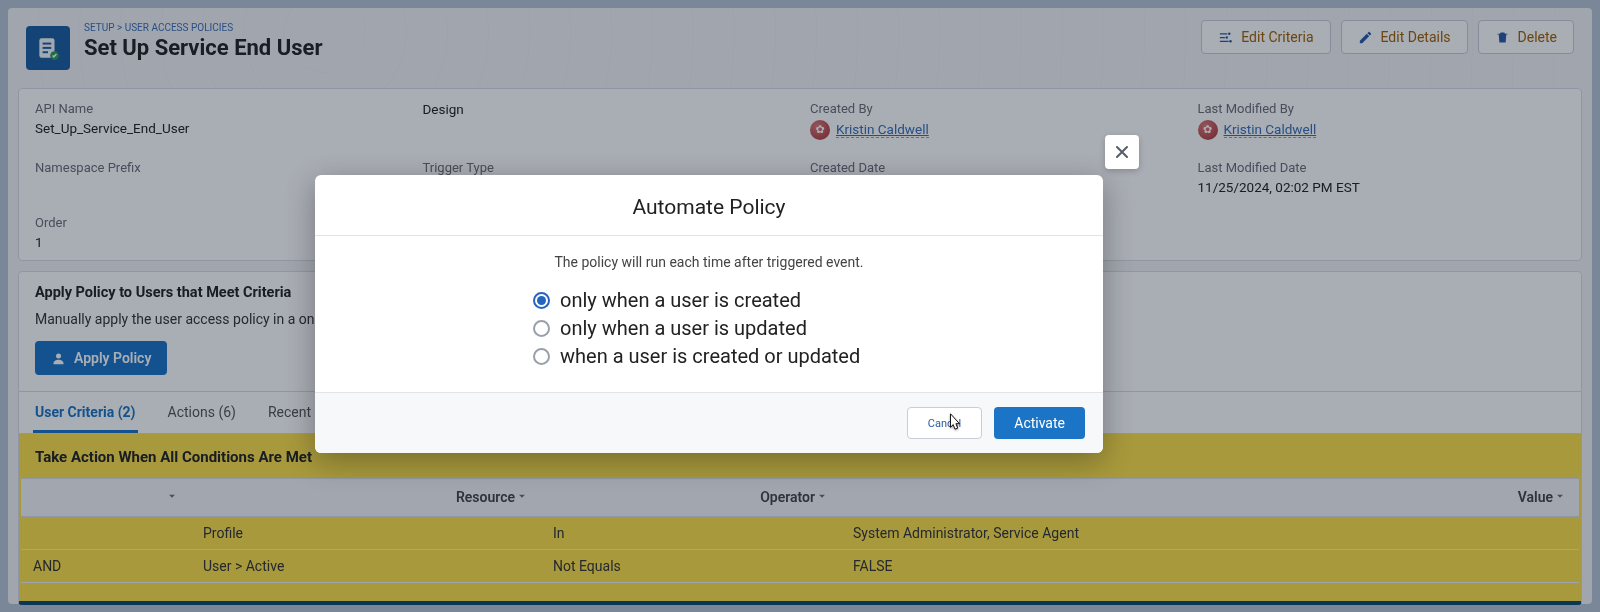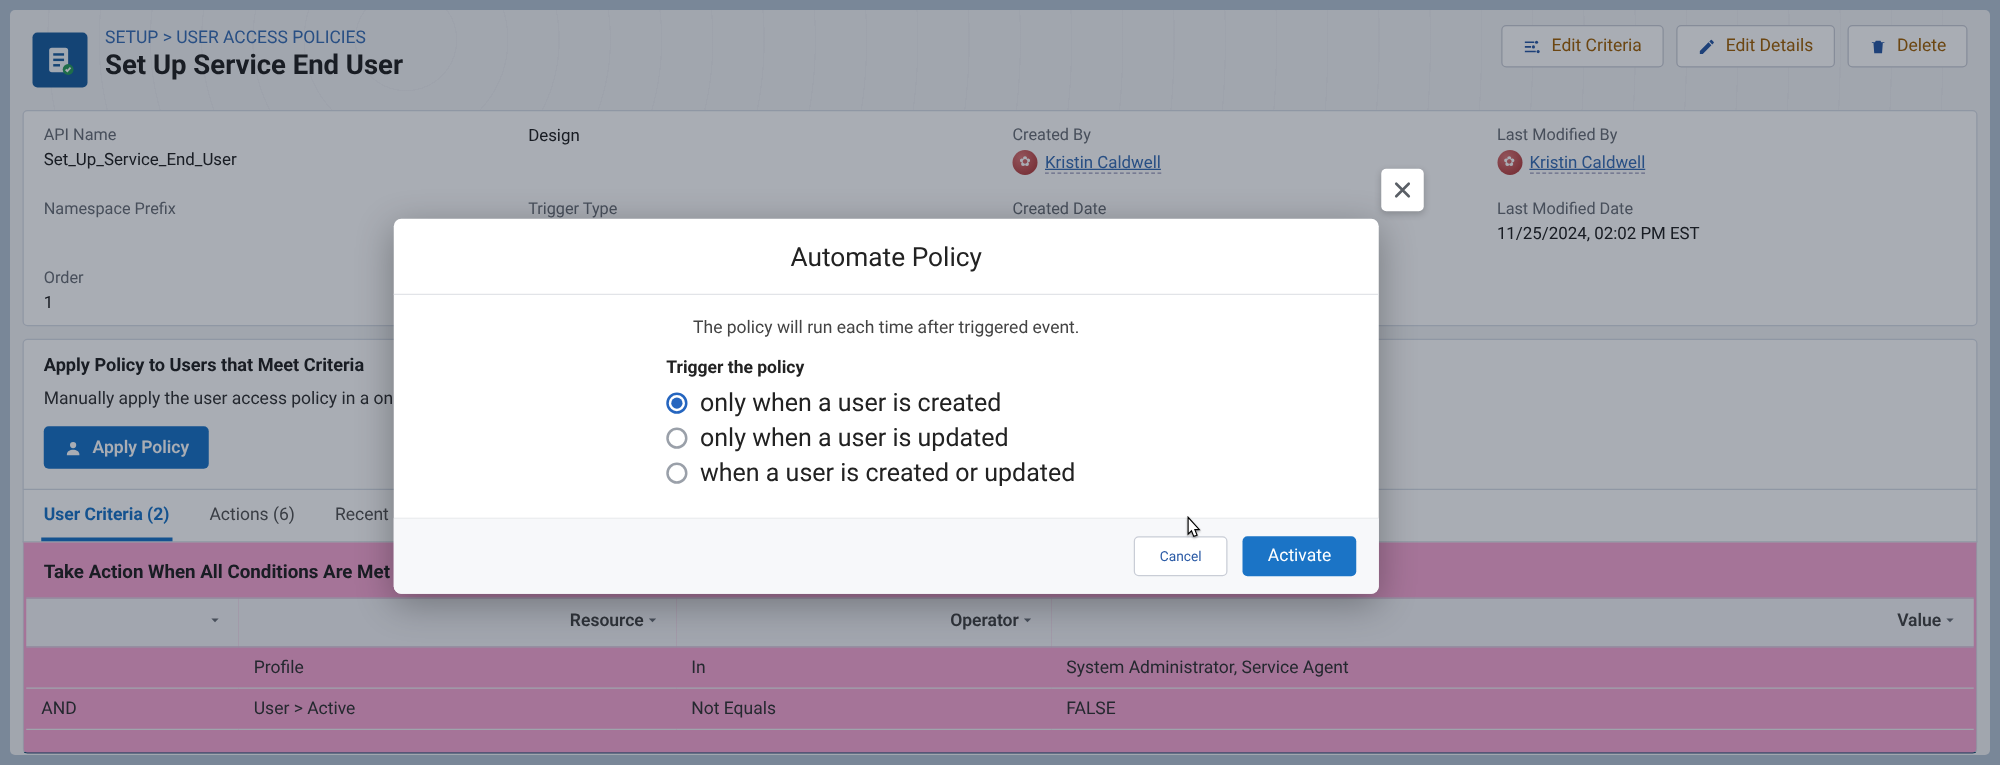--- a/index.html
+++ b/index.html
@@ -4,21 +4,21 @@
 <style>
 * { box-sizing: border-box; margin: 0; padding: 0; font-family: -apple-system, BlinkMacSystemFont, "Segoe UI", Roboto, Helvetica, Arial, sans-serif; }
 body { background: #b6c5d4; width: 1600px; height: 612px; overflow: hidden; position: relative; }
 
 .page { background: #f3f4f6; margin: 8px; border-radius: 4px; height: 596px; position: relative; }
 
 .header-section { padding: 12px 18px 18px 18px; display: flex; align-items: flex-start; justify-content: space-between; position: relative; background: repeating-radial-gradient(circle at 20% 30%, transparent 0, transparent 40px, rgba(150,160,180,0.05) 40px, rgba(150,160,180,0.05) 41px); }
 .header-left { display: flex; gap: 14px; align-items: flex-start; }
 .header-icon { width: 44px; height: 44px; background: #1b5e9e; border-radius: 4px; display: flex; align-items: center; justify-content: center; margin-top:6px; }
 .header-icon svg { width: 26px; height: 26px; fill: #fff; }
-.breadcrumb { font-size: 14px; color: #3a6fb5; margin-top: 2px; }
+.breadcrumb { font-size: 10px; color: #3a6fb5; margin-top: 2px; }
 .breadcrumb a { color: #3a6fb5; text-decoration: none; }
 .page-title { font-size: 22px; font-weight: 700; color: #222; margin-top: 2px; }
 .header-actions { display: flex; gap: 10px; }
 .hdr-btn { display: inline-flex; align-items: center; gap: 8px; background: #fff; border: 1px solid #c9cdd6; color: #a16207; font-size: 14px; padding: 8px 16px; border-radius: 4px; cursor: pointer; }
 .hdr-btn svg { width: 15px; height: 15px; fill: #2a5aa5; }
 
 .details-panel { background: #fff; margin: 0 10px; border: 1px solid #d8dde6; border-radius: 4px; padding: 12px 16px 10px 16px; display: grid; grid-template-columns: 1fr 1fr 1fr 1fr; row-gap: 14px; column-gap: 20px; font-size: 13.5px; gap: 20px; }
 .field-label { color: #6a6f77; font-size: 13px; margin-bottom: 4px; }
 .field-value { color: #222; font-size: 13.5px; }
 .user-link { color: #3a6fb5; border-bottom: 1px dashed #99b; }
@@ -27,21 +27,21 @@
 .apply-section { background: #fff; margin: 10px 10px 0 10px; border: 1px solid #d8dde6; border-top-left-radius: 4px; border-top-right-radius: 4px; padding: 12px 16px 16px 16px; }
 .apply-title { font-weight: 700; font-size: 14.5px; color: #222; margin-bottom: 10px; }
 .apply-desc { font-size: 14px; color: #333; margin-bottom: 14px; }
 .apply-btn { display: inline-flex; align-items: center; gap: 8px; background: #1b74c6; color: #fff; font-size: 14px; font-weight: 600; padding: 9px 16px; border: none; border-radius: 4px; cursor: pointer; }
 .apply-btn svg { width: 15px; height: 15px; fill: #fff; }
 
 .tabs-section { background: #fff; margin: 0 10px; border-left: 1px solid #d8dde6; border-right: 1px solid #d8dde6; display: flex; gap: 28px; padding: 0 14px; border-bottom: 1px solid #d8dde6; }
 .tab { padding: 12px 2px 10px 2px; font-size: 14px; color: #555; cursor: pointer; border-bottom: 3px solid transparent; }
 .tab.active { color: #1b74c6; font-weight: 700; border-bottom-color: #1b74c6; }
 
-.criteria-section { background: #f9a8d4; margin: 0 10px 10px 10px; border-left: 1px solid #d8dde6; border-right: 1px solid #d8dde6; border-bottom: 1px solid #0c4a6e; border-bottom-left-radius: 4px; border-bottom-right-radius: 4px; padding: 14px 2px 18px 2px; }
+.criteria-section { background: #fde047; margin: 0 10px 10px 10px; border-left: 1px solid #d8dde6; border-right: 1px solid #d8dde6; border-bottom: 4px solid #0c4a6e; border-bottom-left-radius: 4px; border-bottom-right-radius: 4px; padding: 14px 2px 18px 2px; }
 .criteria-title { font-weight: 700; font-size: 15px; color: #222; padding: 0 14px 12px 14px; }
 .ctable { width: 100%; border-collapse: collapse; font-size: 14px; }
 .ctable th { text-align: right; font-weight: 600; color: #444; background: #f4f5f7; border-top: 1px solid #d8dde6; border-bottom: 1px solid #d8dde6; padding: 10px 12px; position: relative; }
 .ctable th .chev { float: right; }
 .ctable td { padding: 8px 12px; color: #333; border-bottom: 1px solid #f0f1f3; }
 .chev svg { width: 14px; height: 14px; fill: #6a6f77; }
 .col-logic { width: 170px; }
 .col-res { width: 350px; }
 .col-op { width: 300px; }
 
@@ -214,21 +214,20 @@
 <div class="modal-overlay"></div>
 <div class="modal">
   <div class="modal-close">
     <svg viewBox="0 0 24 24">
         <path d="M18 6L6 18M6 6l12 12" stroke="#5a5f66" stroke-width="2.5" stroke-linecap="round"></path>
       </svg>
   </div>
   <div class="modal-header">Automate Policy</div>
   <div class="modal-body">
     <div class="modal-sub">The policy will run each time after triggered event.</div>
-    <div class="trigger-label">Trigger the policy</div>
     <label class="radio-row">
       <span class="radio">
           <span class="dot"></span>
         </span>
       <span>only when a user is created</span>
     </label>
     <label class="radio-row">
       <span class="radio unchecked"></span>
       <span>only when a user is updated</span>
     </label>

